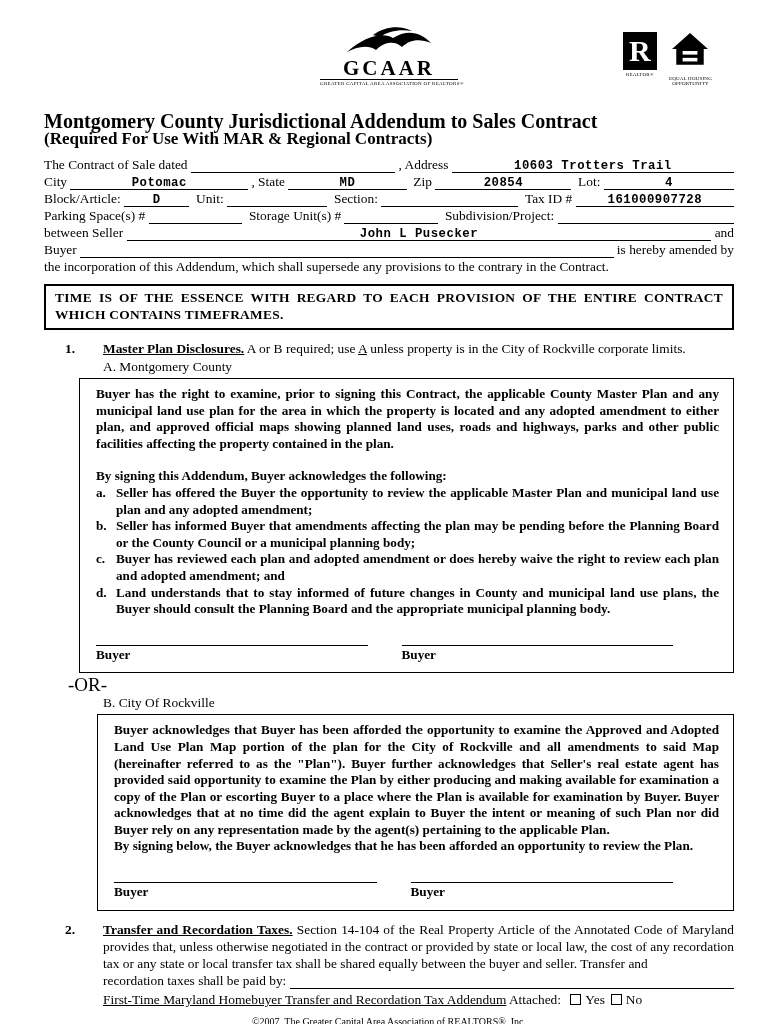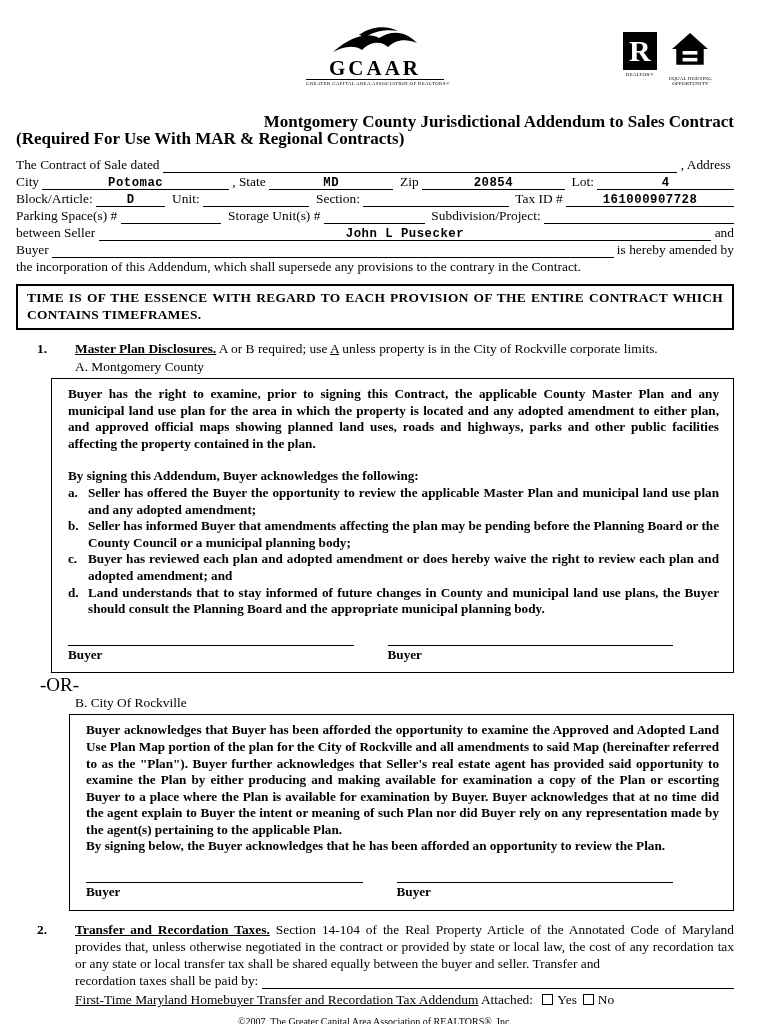--- a/index.html
+++ b/index.html
@@ -1,38 +1,38 @@
 <!DOCTYPE html>
 <html><head>
 <meta charset="utf-8">
 <style>
   * { margin:0; padding:0; box-sizing:border-box; }
   html,body { background:#fff; }
   body {
     width:770px; height:1024px; overflow:hidden;
     font-family:"Liberation Serif", serif; color:#000;
   }
-  .page { width:770px; height:1024px; padding:24px 36px 0 16px; position:relative; }
+  .page { width:770px; height:1024px; padding:24px 36px 0 44px; position:relative; }
 
   .bold { font-weight:bold; }
   .underline { text-decoration:underline; }
   .just { text-align:justify; }
 
   
   .header { position:relative; height:88px; }
   .gcaar { position:absolute; left:50%; transform:translateX(-50%); top:0; width:138px; text-align:center; }
   .gcaar-word { font-weight:bold; font-size:21px; letter-spacing:3px; line-height:20px; }
   .gcaar-sub { font-size:5px; letter-spacing:.3px; border-top:1px solid #000; margin-top:1px; padding-top:1px; white-space:nowrap; }
   .right-logos { position:absolute; right:22px; top:8px; display:flex; gap:12px; align-items:flex-start; }
   .logo-col { text-align:center; }
   .realtor-box { width:34px; height:38px; background:#000; color:#fff; display:flex; align-items:center; justify-content:center;
                  font-weight:bold; font-size:30px; font-family:"Liberation Serif",serif; }
   .logo-label { font-size:5px; margin-top:2px; letter-spacing:.2px; }
 
-  .title { text-align:right; font-weight:bold; font-size:17px; line-height:19px; }
+  .title { text-align:left; font-weight:bold; font-size:20px; line-height:19px; }
   .subtitle { font-weight:bold; font-size:17px; line-height:16px; }
 
   
   .intro { margin-top:9px; }
   .fline { display:flex; align-items:flex-end; font-size:13.4px; line-height:17px; white-space:pre; }
   .fline span { white-space:pre; }
   .blank { border-bottom:1px solid #000; height:17px; text-align:center; overflow:hidden; }
   .val { font-family:"Liberation Mono", monospace; font-weight:bold; font-size:12.3px; letter-spacing:.5px; }
   .plain-line { font-size:13.4px; line-height:17px; }
 
@@ -103,20 +103,21 @@
   </div>
 
   <div class="title">Montgomery County Jurisdictional Addendum to Sales Contract</div>
   <div class="subtitle">(Required For Use With MAR &amp; Regional Contracts)</div>
 
   <div class="intro">
     <div class="fline">
       <span>The Contract of Sale dated </span>
       <span class="blank" style="flex:1.05"><span class="val"></span></span>
       <span> , Address </span>
+      <span class="blank" style="flex:1.45"><span class="val">10603 Trotters Trail</span></span>
     </div>
     <div class="fline">
       <span>City </span>
       <span class="blank" style="flex:1.5"><span class="val">Potomac</span></span>
       <span> , State </span>
       <span class="blank" style="flex:1.0"><span class="val">MD</span></span>
       <span>  Zip </span>
       <span class="blank" style="flex:1.15"><span class="val">20854</span></span>
       <span>  Lot: </span>
       <span class="blank" style="flex:1.1"><span class="val">4</span></span>

